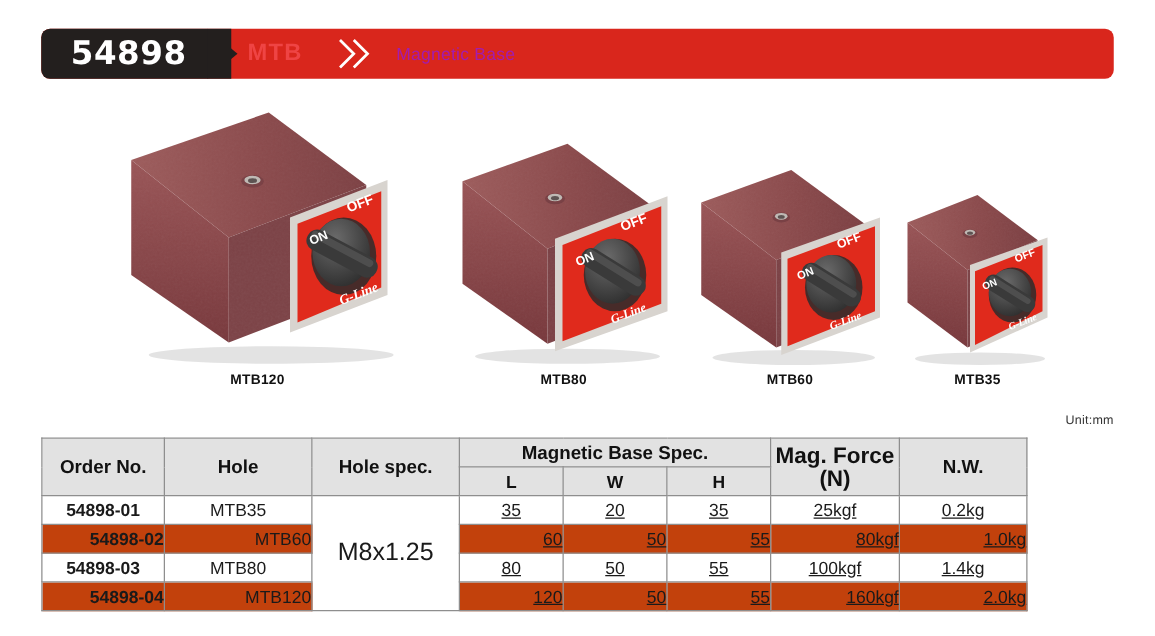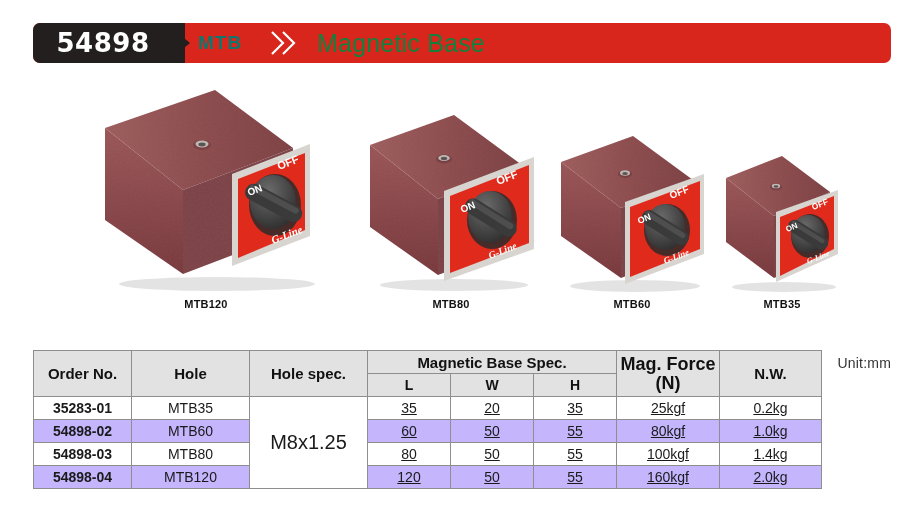--- a/index.html
+++ b/index.html
@@ -35,54 +35,53 @@
   .banner-code{
     position:absolute;left:0;top:0;width:140px;height:40px;
     display:flex;align-items:center;justify-content:center;
     color:#ffffff;
     font-size:26px;font-weight:bold;letter-spacing:0.5px;
     font-family:"DejaVu Sans", sans-serif;
   }
   .banner-sub{
     position:absolute;left:165px;top:0;height:40px;
     display:flex;align-items:center;
-    color:#0f766e;font-size:19px;font-weight:bold;letter-spacing:1px;
+    color:#ef4444;font-size:19px;font-weight:bold;letter-spacing:1px;
   }
   .chev{
     position:absolute;top:8px;width:14px;height:24px;
   }
   .chev svg{display:block;}
   .chev1{left:238px;}
   .chev2{left:249px;}
   .banner-title{
     position:absolute;left:284px;top:0;height:40px;
     display:flex;align-items:center;
-    color:#15803d;font-size:25px;font-weight:normal;letter-spacing:0.2px;
+    color:#a21caf;font-size:14px;font-weight:normal;letter-spacing:0.2px;
   }
 
   
   .products{
     position:absolute;left:0;top:70px;width:924px;height:250px;
   }
   .prod{position:absolute;}
 
   .caption{
     position:absolute;
     font-size:11px;font-weight:bold;color:#111;
     text-align:center;
     letter-spacing:0.2px;
     white-space:nowrap;
   }
 
   
   .unit-label{
     position:absolute;right:33px;top:331px;
-    font-size:14px;color:#333;
+    font-size:10px;color:#333;
     letter-spacing:0.2px;
-    margin-top:24px;
   }
 
   
   .spec-table{
     position:absolute;left:33px;top:350px;
     width:752px;
     border-collapse:collapse;
     table-layout:fixed;
     font-size:13.5px;
   }
@@ -94,21 +93,21 @@
     background:#ffffff;
   }
   .spec-table thead th{
     background:#e2e2e2;
     font-weight:bold;
     color:#111;
   }
   .th-main{font-size:15px;}
   .th-sub{font-size:14px;}
   .th-two-line{font-size:18px;line-height:1.05;}
-  .row-alt td{background:#c4b5fd;}
+  .row-alt td{background:#c2410c;text-align:right;}
   .col-order{font-weight:bold;font-size:14px;}
   .col-model{font-size:14px;}
   .cell-hole{
     background:#ffffff !important;
     font-size:20px;
     vertical-align:middle;
   }
   .val{font-size:14px;text-decoration:underline;}
 </style>
 </head>
@@ -374,21 +373,21 @@
       <th rowspan="2" class="th-main">N.W.</th>
     </tr>
     <tr>
       <th class="th-sub">L</th>
       <th class="th-sub">W</th>
       <th class="th-sub">H</th>
     </tr>
   </thead>
   <tbody>
     <tr>
-      <td class="col-order">35283-01</td>
+      <td class="col-order">54898-01</td>
       <td class="col-model">MTB35</td>
       <td rowspan="4" class="cell-hole">M8x1.25</td>
       <td class="val">35</td>
       <td class="val">20</td>
       <td class="val">35</td>
       <td class="val">25kgf</td>
       <td class="val">0.2kg</td>
     </tr>
     <tr class="row-alt">
       <td class="col-order">54898-02</td>

